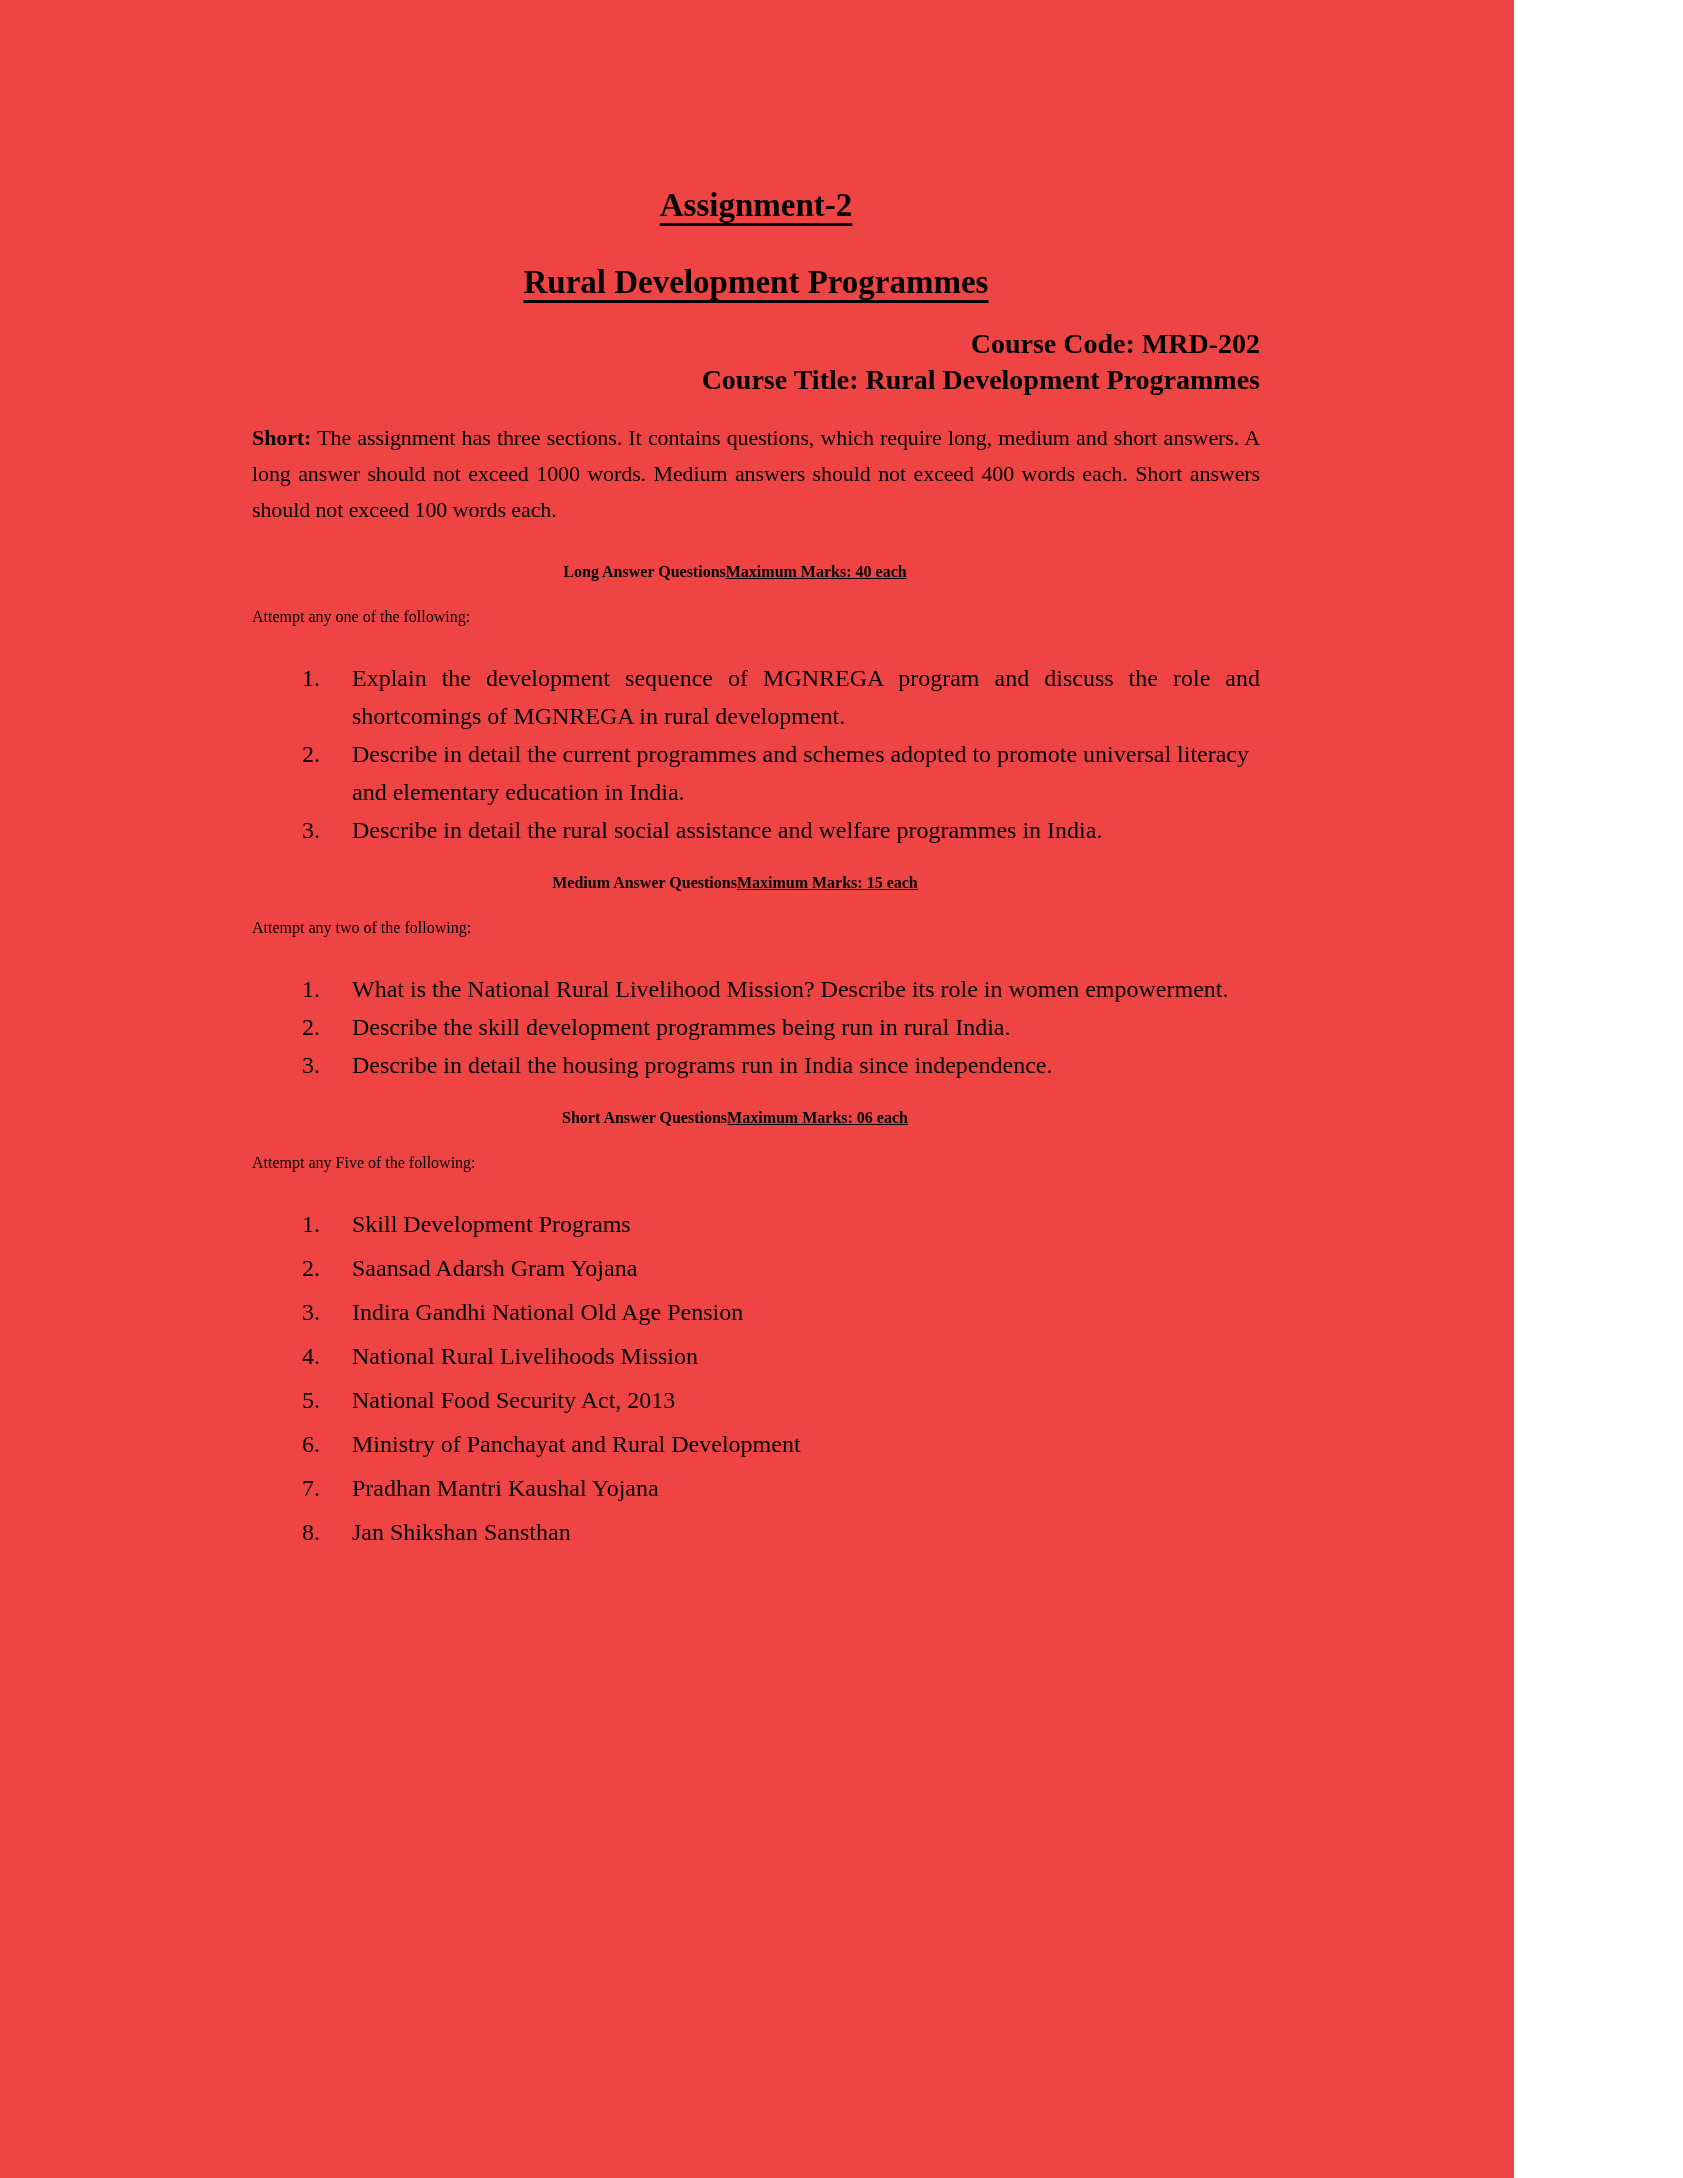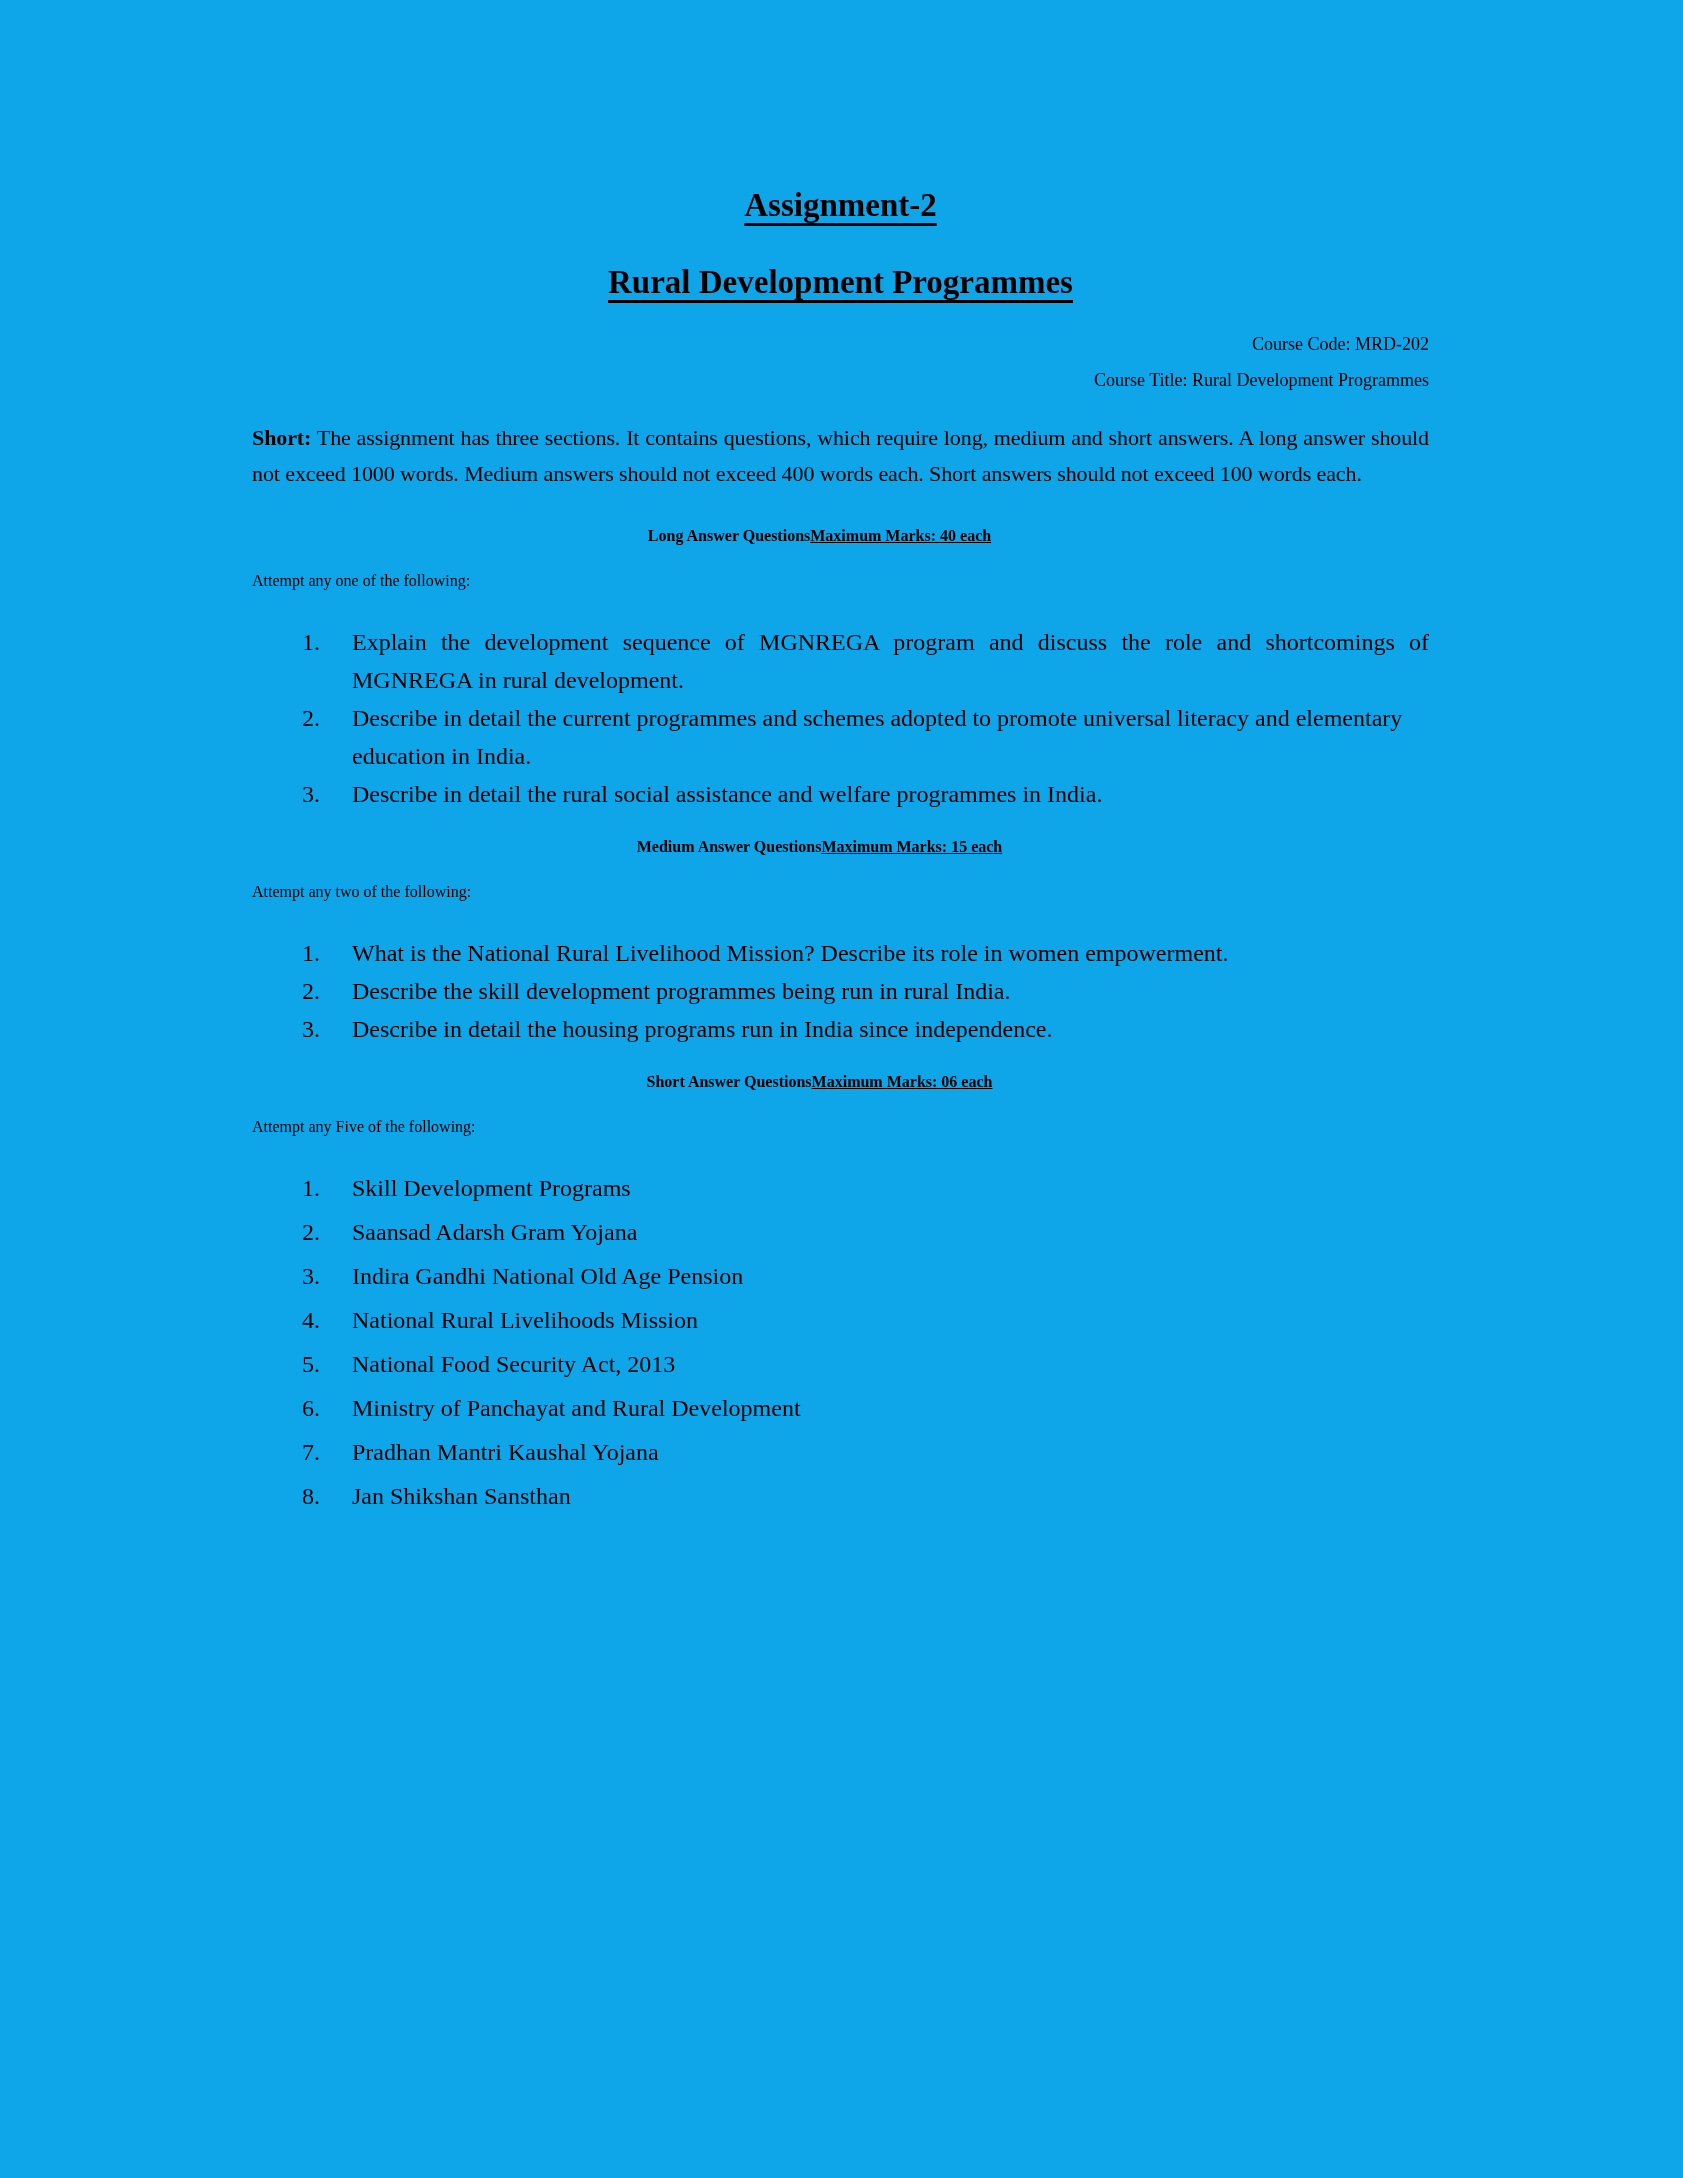--- a/index.html
+++ b/index.html
@@ -4,37 +4,37 @@
 <style>
   html, body { margin: 0; padding: 0; background: #ffffff; }
   body {
     width: 1683px; height: 2178px;
     color: #000000;
     font-family: "Liberation Serif", "DejaVu Serif", serif;
     overflow: hidden;
   }
   .page {
     box-sizing: border-box;
-    width: 1683px; height: 2178px;
+    width: 1514px; height: 2178px;
     padding: 183px 254px 0 252px;
-    background: #0ea5e9;
+    background: #ef4444;
   }
   h1, h2 {
     font-size: 33px; line-height: 44px;
     font-weight: bold; text-align: center;
     margin: 0;
     text-decoration: underline;
     text-decoration-thickness: 3px;
     text-underline-offset: 7px;
   }
   h1 { margin-bottom: 33px; }
   h2 { margin-bottom: 22px; }
   .course {
-    text-align: right; font-weight: normal;
-    font-size: 18px; line-height: 36px;
+    text-align: right; font-weight: bold;
+    font-size: 28px; line-height: 36px;
     margin-bottom: 22px;
   }
   .note {
     font-size: 22px; line-height: 36px;
     text-align: justify;
     letter-spacing: -0.1px;
     margin: 0 0 26px 0;
   }
   .note b { font-weight: bold; }
   .sec-head {

